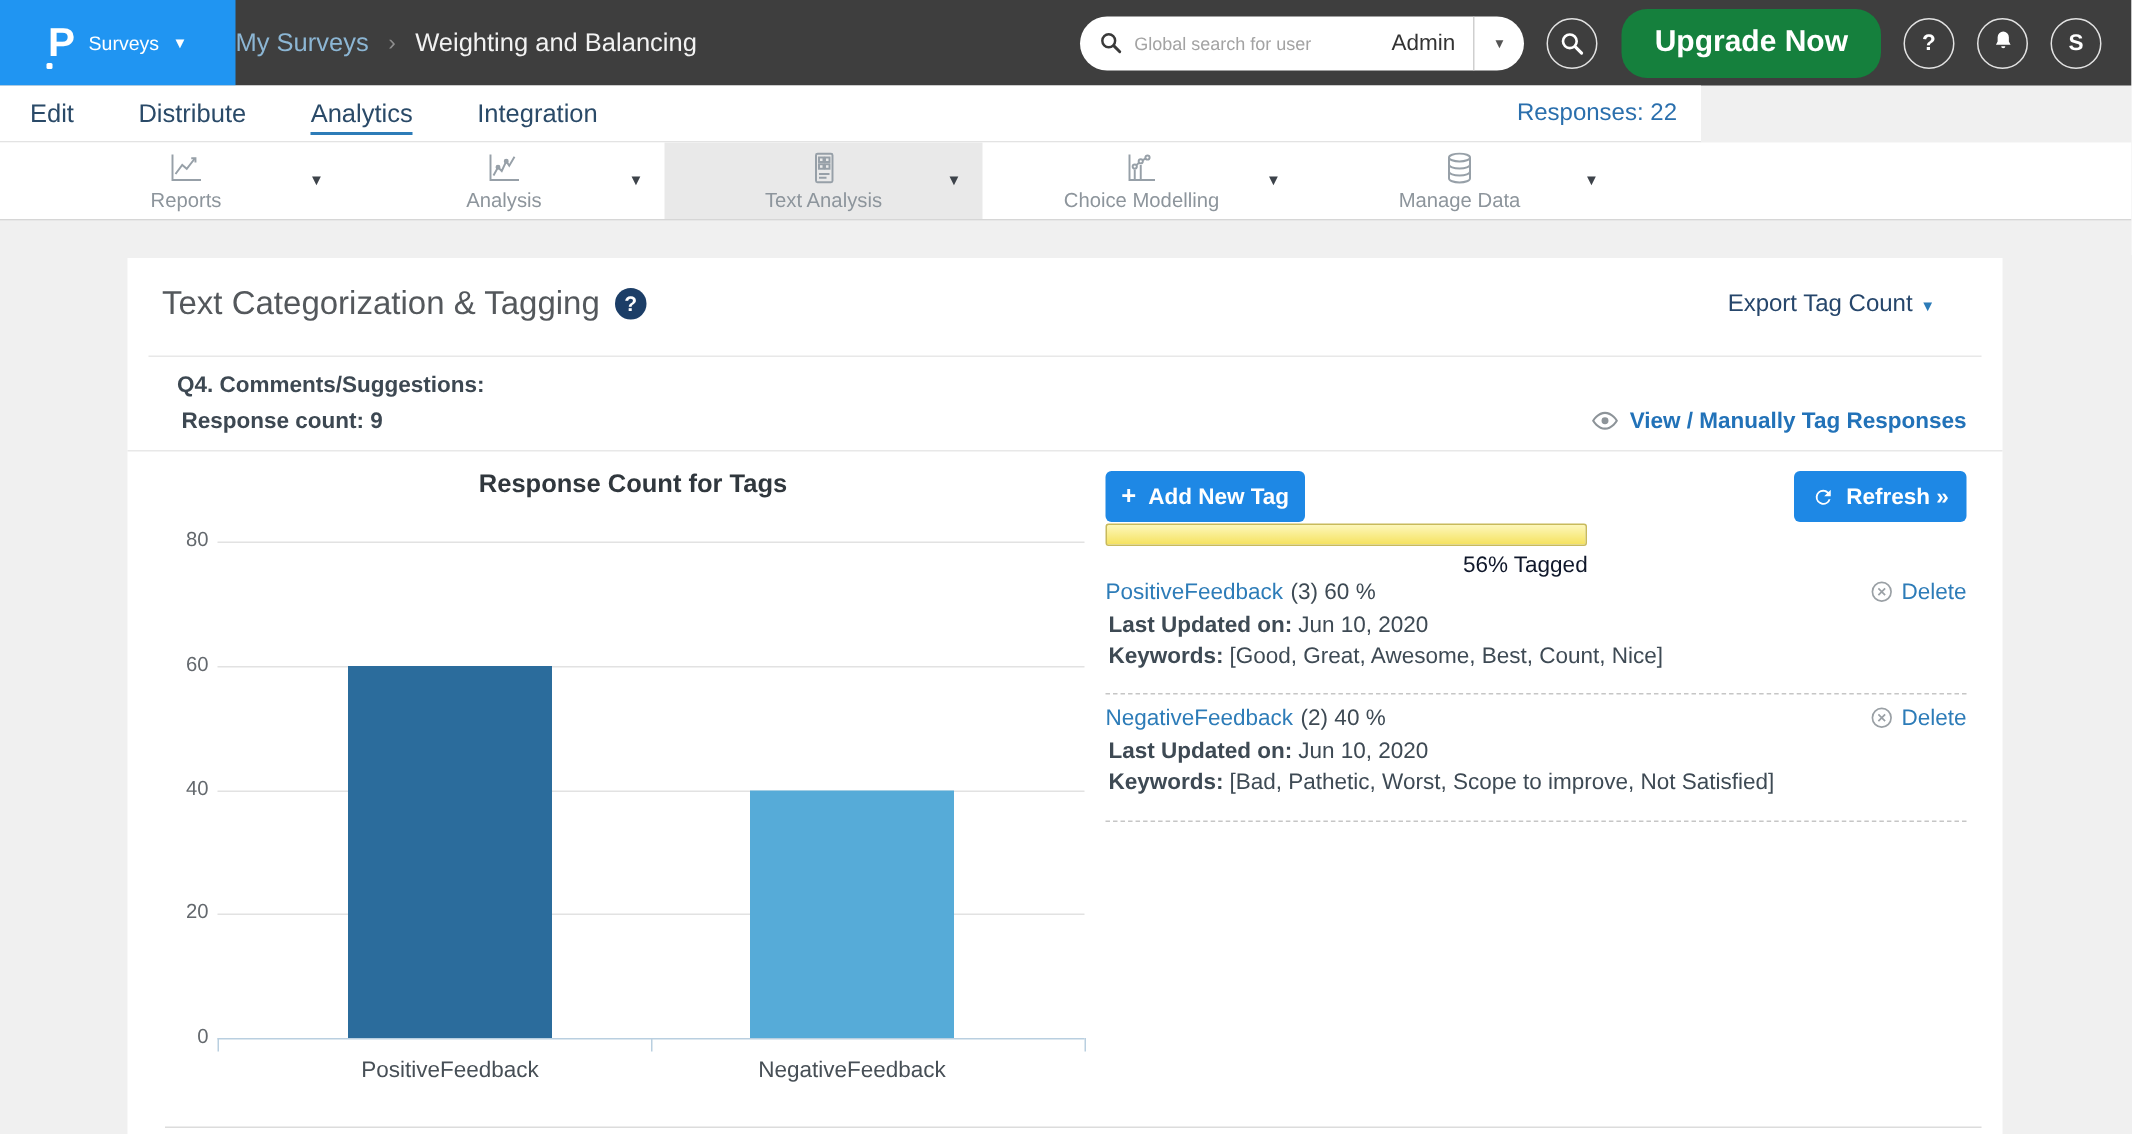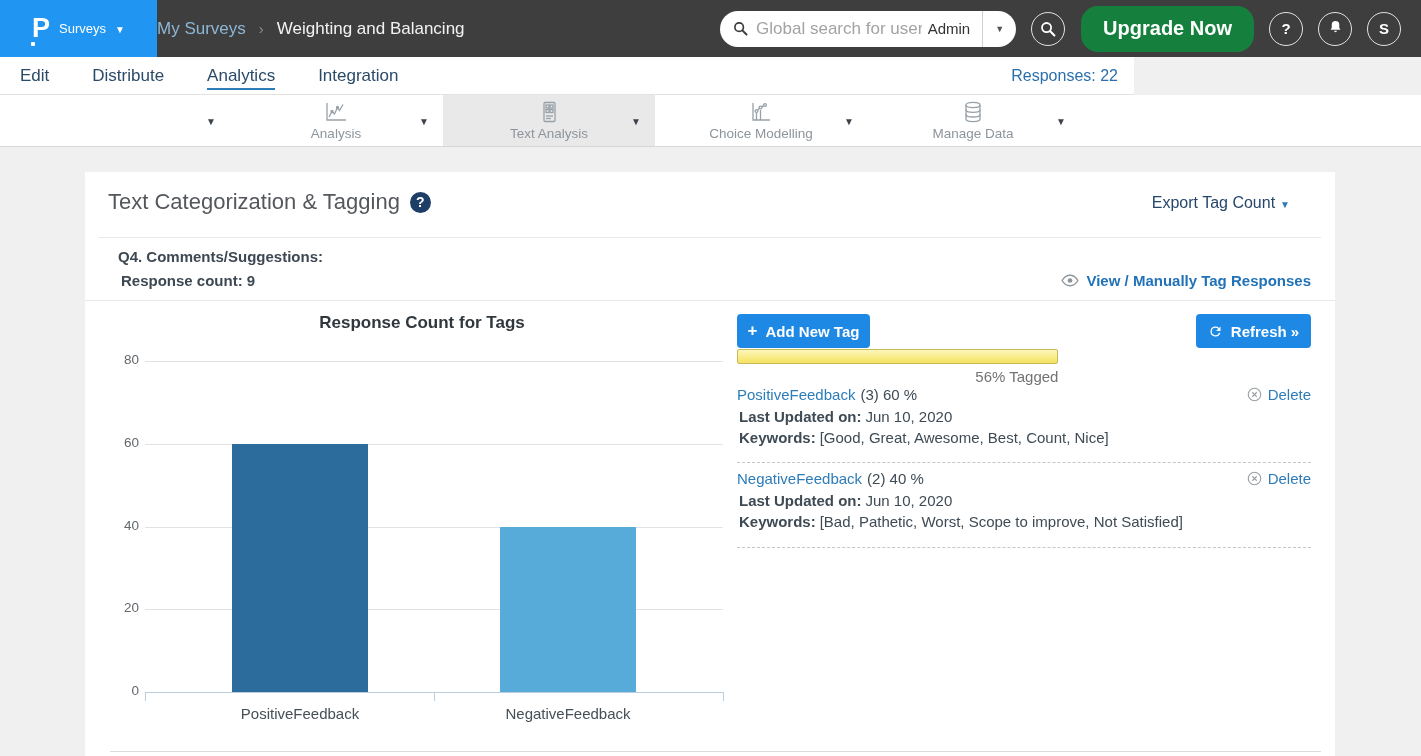--- a/index.html
+++ b/index.html
@@ -14,21 +14,21 @@
   .brand-logo::after { content:""; position:absolute; left:-1px; bottom:-4px; width:4px; height:4px; background:#fff; border-radius:1px; }
   .brand-label { color:#fff; font-size:13px; }
   .brand-caret { color:#fff; font-size:10px; margin-top:2px; }
   .breadcrumb { display:flex; align-items:center; font-size:17px; }
   .crumb-parent { color:#8cb6d4; cursor:pointer; }
   .crumb-sep { color:#8f8f8f; margin:0 13px; font-size:15px; }
   .crumb-current { color:#f2f2f2; }
   .topbar-right { margin-left:auto; display:flex; align-items:center; padding-right:20px; }
   .search-pill { width:296px; height:36px; background:#fff; border-radius:18px; display:flex; align-items:center; padding-left:13px; overflow:hidden; }
   .search-pill .mag { color:#3a3a3a; display:flex; margin-right:8px; }
-  .search-input { border:none; outline:none; flex:1; min-width:0; font-size:17px; color:#333; font-family:inherit; }
+  .search-input { border:none; outline:none; flex:1; min-width:0; font-size:12px; color:#333; font-family:inherit; }
   .search-input::placeholder { color:#a3a3a3; }
   .search-scope { font-size:15px; color:#333; padding:0 12px 0 6px; cursor:pointer; }
   .pill-div { width:1px; align-self:stretch; background:#cfcfcf; }
   .pill-caret { padding:0 12px; color:#555; font-size:9px; cursor:pointer; }
   .circle-btn { width:34px; height:34px; border:1.5px solid rgba(255,255,255,.85); border-radius:50%; display:flex; align-items:center; justify-content:center; color:#fff; margin-left:15px; cursor:pointer; font-size:15px; font-weight:bold; flex:none; }
   .upgrade-btn { height:46px; border:none; border-radius:17px; background:#15803d; color:#fff; font-weight:bold; font-size:20px; padding:0 22px; margin-left:16px; cursor:pointer; font-family:inherit; }
 
   
   .nav2 { position:absolute; left:0; top:57px; width:1134px; height:38px; background:#fff; border-bottom:1px solid #e3e3e3; display:flex; align-items:center; padding-left:20px; }
   .nav2-item { font-size:17px; color:#2a4a68; margin-right:43px; line-height:38px; position:relative; cursor:pointer; }
@@ -62,21 +62,21 @@
   .xtick { position:absolute; width:1px; background:#b9cfe0; }
   .ytick-label { position:absolute; width:44px; text-align:right; font-size:13.5px; color:#63686d; }
   .bar { position:absolute; cursor:pointer; }
   .cat-label { position:absolute; width:200px; text-align:center; font-size:15px; color:#474f56; }
 
   
   .btn-blue { position:absolute; height:34px; background:#1e88e5; border:none; border-radius:4px; color:#fff; font-size:15px; font-weight:bold; font-family:inherit; display:flex; align-items:center; justify-content:center; gap:8px; cursor:pointer; }
   .plus-glyph { font-size:17px; font-weight:bold; line-height:1; margin-top:-1px; }
   .progress-track { position:absolute; left:652px; top:177px; width:574px; height:15px; }
   .progress-fill { height:15px; background:linear-gradient(#fdf7bb,#f5e25f); border:1px solid #c8ba5c; border-radius:2px; }
-  .progress-label-box { position:absolute; left:652px; top:196px; text-align:right; font-size:15px; color:#737373; }
+  .progress-label-box { position:absolute; left:652px; top:196px; text-align:right; font-size:15px; color:#0f172a; }
   .tag-entry { position:absolute; left:652px; right:24px; height:66px; }
   .tag-line1 { position:absolute; left:0; top:0; font-size:15px; }
   .tag-name { color:#2d7cb8; cursor:pointer; }
   .tag-meta { color:#3e4a54; margin-left:5px; }
   .tag-line2, .tag-line3 { position:absolute; left:2px; font-size:15px; color:#3e4a54; }
   .tag-line2 { top:22px; } .tag-line3 { top:43px; }
   .lbl-b { font-weight:bold; margin-right:4px; }
   .delete-link { position:absolute; right:0; top:0; display:flex; align-items:center; gap:6px; font-size:15px; color:#2d7cb8; cursor:pointer; }
   .dashed-sep { position:absolute; left:652px; right:24px; border-top:1px dashed #c6c6c6; height:0; }
   .card-bottom-div { position:absolute; left:25px; right:14px; top:579px; border-top:1px solid #dcdcdc; }
@@ -136,20 +136,30 @@
 
   <div class="nav2">
     <span class="nav2-item">Edit</span>
     <span class="nav2-item">Distribute</span>
     <span class="nav2-item active">Analytics</span>
     <span class="nav2-item">Integration</span>
     <span class="nav2-responses">Responses: 22</span>
   </div>
 
   <div class="nav3">
+    <div class="nav3-item" style="left:18px">
+      <span class="nav3-icon">
+        <svg width="24" height="22" viewBox="0 0 24 22" fill="none" stroke="#97a0a8" stroke-width="1.3">
+            <path d="M3 2v17h19"></path>
+            <polyline points="5 15 9.5 9 12.5 11.5 18 4.5"></polyline>
+            <path d="M15.5 4.5h2.8v2.8"></path>
+          </svg>
+      </span>
+      <span class="nav3-label">Reports</span>
+    </div>
     <span class="nav3-caret" style="left:206px">▼</span>
 
     <div class="nav3-item" style="left:230px">
       <span class="nav3-icon">
         <svg width="24" height="22" viewBox="0 0 24 22" fill="none" stroke="#97a0a8" stroke-width="1.3">
             <path d="M3 2v17h19"></path>
             <polyline points="5 16 8 10.5 10.5 13 13.5 6.5 15.5 9.5 19 3.5"></polyline>
             <circle cx="8" cy="10.5" r="1"></circle>
             <circle cx="13.5" cy="6.5" r="1"></circle>
           </svg>

